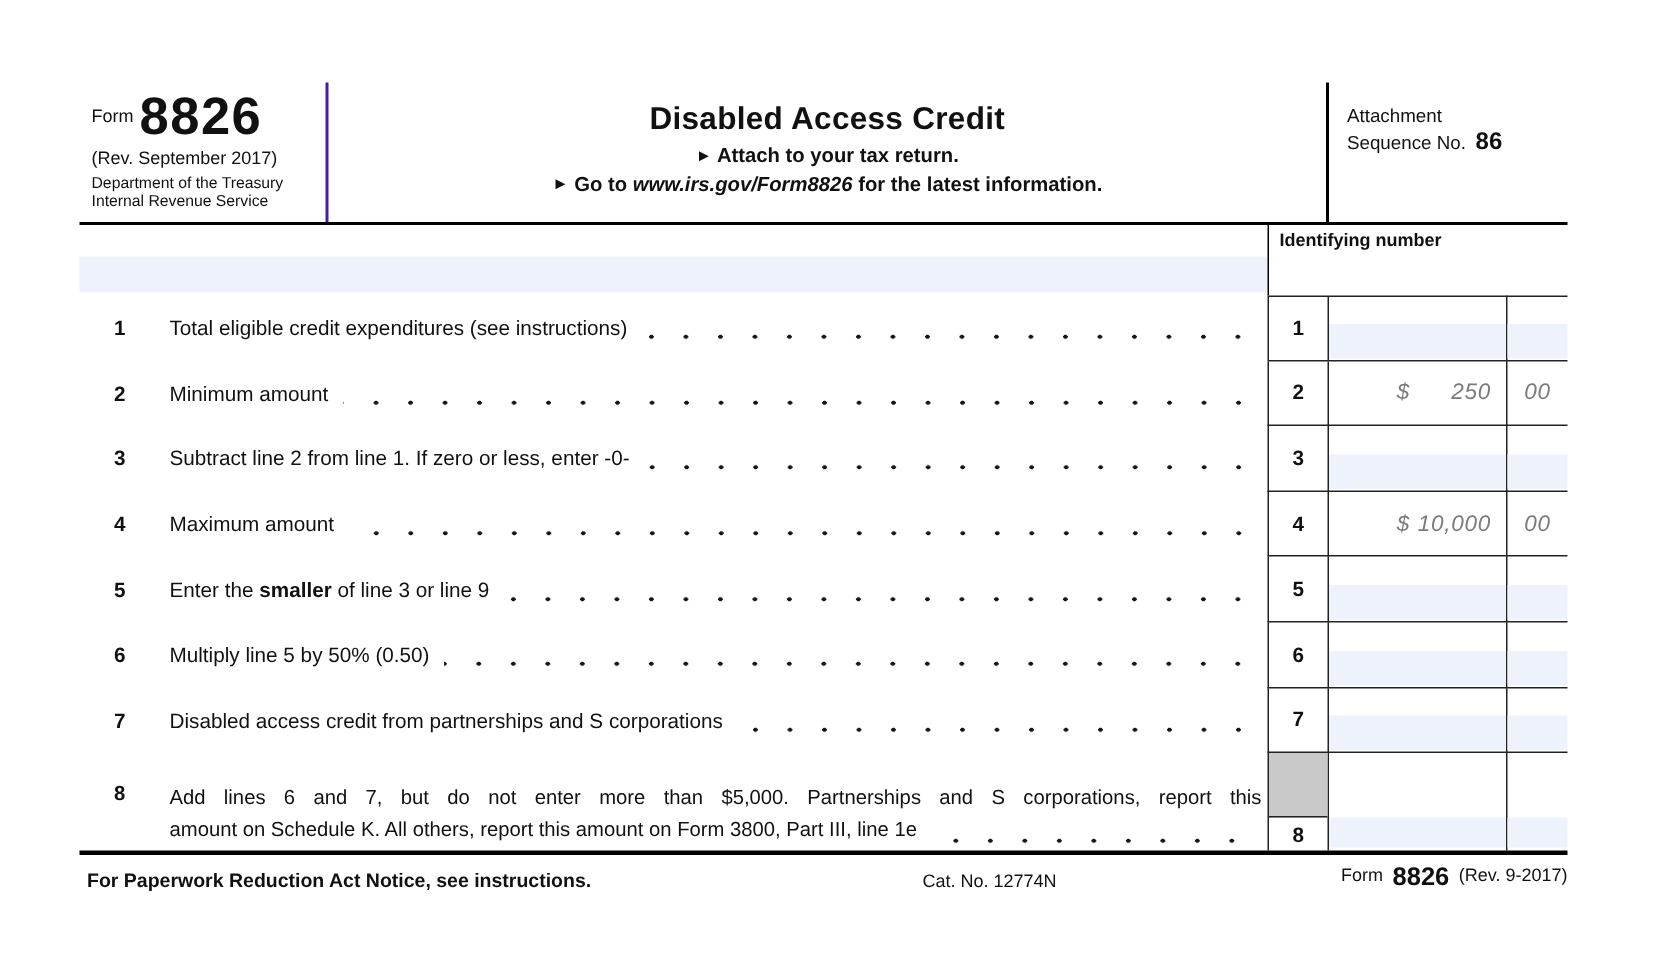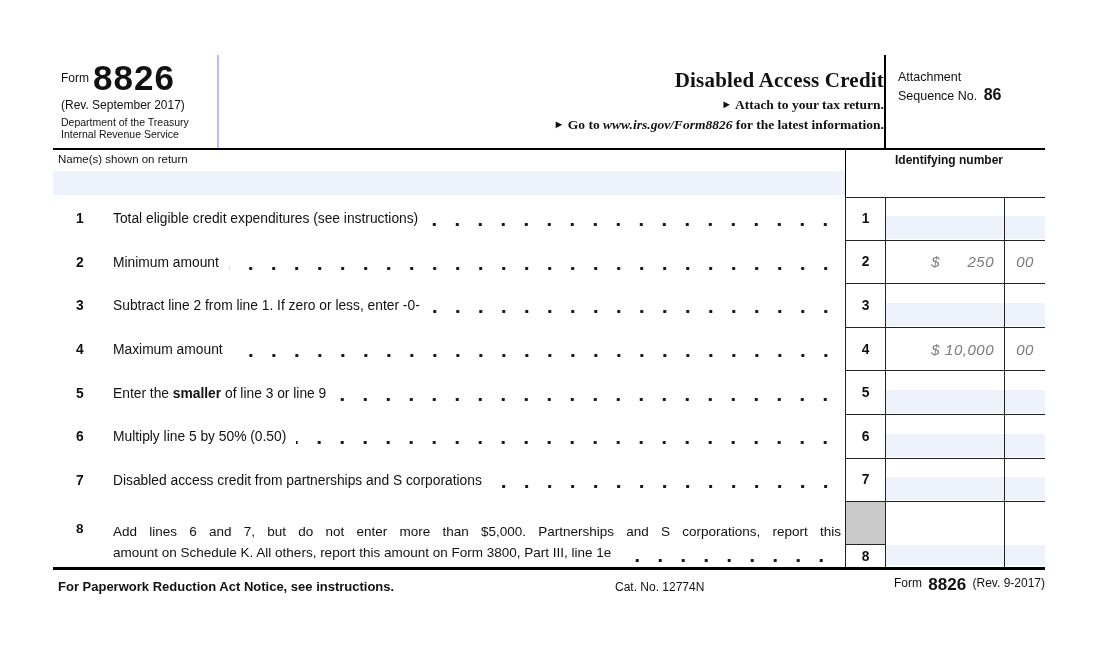--- a/index.html
+++ b/index.html
@@ -26,44 +26,43 @@
     border-bottom:2.5px solid #000;
     height:95px;
   }
   .h-left{width:164px;padding:4px 6px 0 8px;}
   .formword{font-size:12px;display:inline-block;vertical-align:8px;}
   .formnum-big{font-size:35px;font-weight:bold;letter-spacing:1px;display:inline-block;margin-left:4px;line-height:38px;}
   .rev{font-size:12px;margin-top:1px;}
   .dept{font-size:10.5px;line-height:12px;margin-top:4px;}
   .h-mid{
     flex:1;
-    border-left:2px solid #c4b5fd;
+    border-left:2px solid #4c1d95;
     border-right:2px solid #000;
-    text-align:right;
+    text-align:center;
     padding-top:13px;
-    font-family:Liberation Serif, serif;
   }
   .title{font-size:21px;font-weight:bold;letter-spacing:.2px;}
   .subline{font-size:13.5px;font-weight:bold;margin-top:4px;}
   .subline .url{font-style:italic;}
   .arrow{font-size:11px;vertical-align:1px;}
   .h-right{width:159px;display:flex;flex-direction:column;}
   .omb-box{
     height:31px;
     border-bottom:1.5px solid #000;
     font-size:12.5px;
     padding:8px 0 0 12px;
   }
   .att-box{font-size:12.5px;padding:14px 0 0 12px;line-height:17px;}
   .seq-num{font-size:16px;font-weight:bold;margin-left:3px;}
 
   
   .name-row{display:flex;height:47px;}
   .name-cell{flex:1;padding:3px 0 0 5px;display:flex;flex-direction:column;}
-  .id-cell{width:200px;border-left:1.5px solid #000;padding:3px 0 0 7px;display:flex;flex-direction:column;align-items:center;}
+  .id-cell{width:200px;border-left:1.5px solid #000;padding:3px 0 0 7px;display:flex;flex-direction:row;}
   .small-label{font-size:11.5px;}
   .id-label{font-size:12px;font-weight:bold;}
   .fieldfill{
     background:var(--blue);
     height:24px;
     margin-top:auto;
     margin-bottom:2px;
   }
   .name-cell .fieldfill{margin-left:-5px;}
   .id-cell .fieldfill{margin-left:-7px;}
@@ -158,21 +157,20 @@
         <div>
           <span>Sequence No.</span>
           <span class="seq-num">86</span>
         </div>
       </div>
     </div>
   </div>
 
   <div class="name-row">
     <div class="name-cell">
-      <div class="small-label">Name(s) shown on return</div>
       <div class="fieldfill"></div>
     </div>
     <div class="id-cell">
       <div class="id-label">Identifying number</div>
       <div class="fieldfill"></div>
     </div>
   </div>
 
   <div class="table">
 

